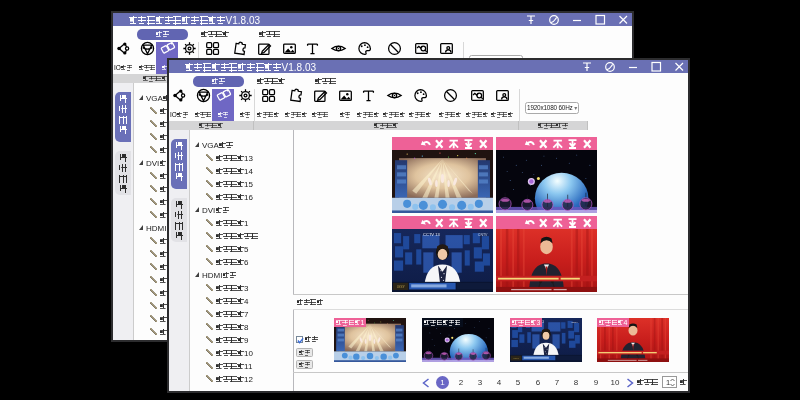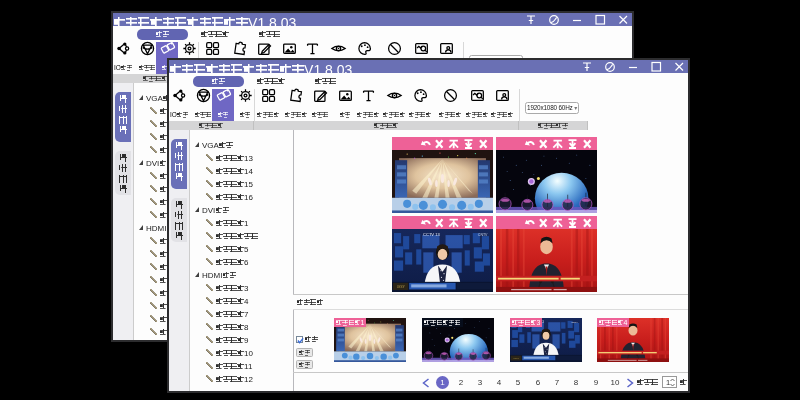--- a/index.html
+++ b/index.html
@@ -6,21 +6,21 @@
 .g{display:inline-block;width:.8em;height:.82em;margin:0 .04em;vertical-align:-.05em;
 background-image:linear-gradient(var(--c),var(--c)),linear-gradient(var(--c),var(--c)),linear-gradient(var(--c),var(--c)),linear-gradient(var(--c),var(--c));
 background-size:100% 14%,100% 14%,14% 72%,64% 14%;
 background-position:0 10%,0 52%,46% 0,20% 98%;background-repeat:no-repeat}
 .g:nth-of-type(3n){background-size:100% 14%,100% 14%,14% 100%,100% 14%;background-position:0 2%,0 96%,18% 0,0 50%}
 .g:nth-of-type(3n+1){background-size:100% 14%,14% 86%,80% 14%,40% 40%;background-position:0 14%,50% 14%,10% 94%,4% 40%}
 .g.w,.wt .g{--c:#fff}
 body{--c:#2d2d2d}
 .win{position:absolute;background:#fdfdfd;border:2px solid #2c2c2e;overflow:hidden}
 .tbar{position:absolute;left:0;top:0;right:0;height:13px;background:#6a70b4;color:#fff;--c:#fff}
-.ttl{position:absolute;left:0;top:2px;font-size:14px;letter-spacing:0}
+.ttl{position:absolute;left:16px;top:2px;font-size:10px;letter-spacing:0}
 .cap{position:absolute;right:0;top:0.5px}
 .trow{position:absolute;left:0;top:13px;right:0;height:16px;background:#fdfdfd}
 .pill{position:absolute;left:24px;top:3px;width:51px;height:11px;background:#6165b2;border-radius:5px;--c:#fff;font-size:8px;text-align:center;line-height:11px}
 .ttab{position:absolute;top:3px;font-size:8px;color:#222;line-height:12px}
 .tools{position:absolute;left:0;top:29px;right:0;height:32px}
 .tb{position:absolute;top:-3px;width:32px;height:35px;text-align:center}
 .tb.sel{color:#fff;--c:#fff}
 .tb.sel::before{content:"";position:absolute;left:5px;right:5px;top:0;bottom:0;background:#6f67c4;z-index:-1}
 .tbi{margin-top:1px;height:20px;color:inherit}
 .tbl{font-size:6.5px;line-height:8px;margin-top:4px;white-space:nowrap}

